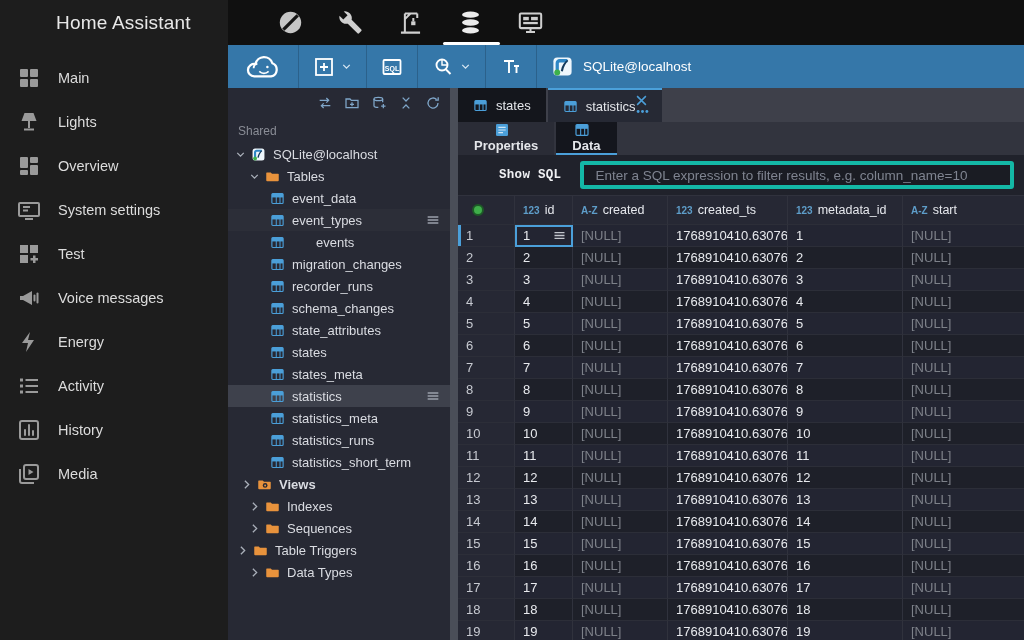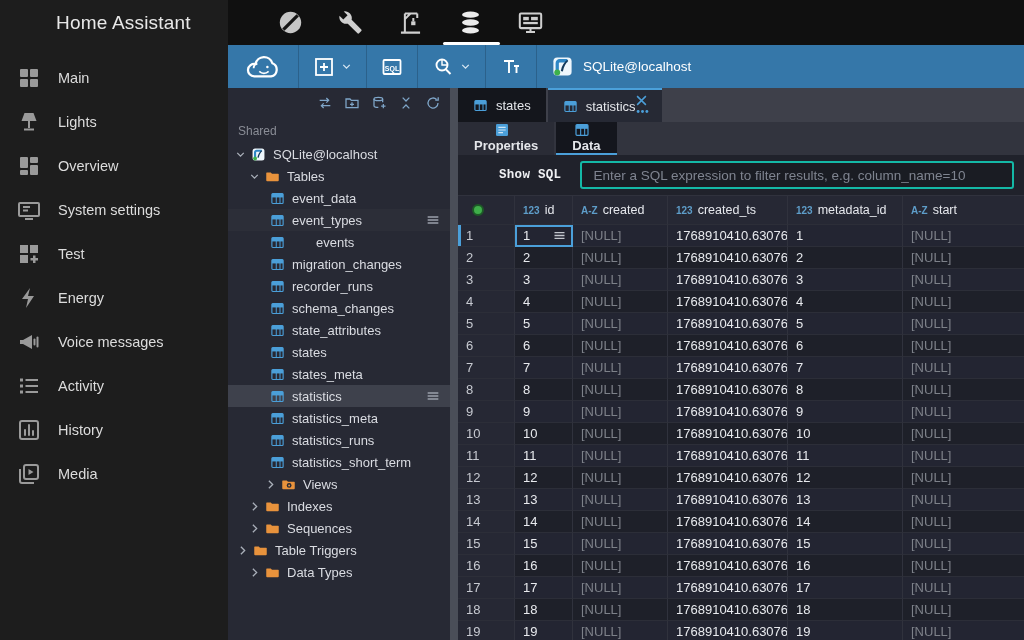--- a/index.html
+++ b/index.html
@@ -81,21 +81,21 @@
   .subtabbar { height:33px; background:#32343e; display:flex; align-items:stretch; flex:0 0 33px; }
   .subtab { display:flex; align-items:center; padding:0 16px; margin-right:2px; background:#2a2c36; cursor:pointer;flex-direction:column; }
   .subtab .icon { width:16px; height:16px; color:#4b9fd9; margin-right:9px; }
   .subtab .lbl { font-size:13px; color:#e4e6ea; font-weight:700; }
   .subtab.active { background:#14161d; border-bottom:2px solid #4ba0da; }
 
   .filterbar { height:41px; background:#20222b; border-bottom:1px solid #30323d; display:flex; align-items:center; padding:0 0 0 6px; flex:0 0 41px; }
   .show-sql { display:flex; align-items:center; padding:0 11px; cursor:pointer;font-family:Liberation Mono, monospace; }
   .show-sql .icon { width:17px; height:17px; color:#4b9fd9; margin-right:7px; }
   .show-sql .lbl { font-size:12.5px; font-weight:700; color:#f0f1f4; letter-spacing:.3px; }
-  .filter-input { flex:1; height:28px; margin:0 10px 0 8px; background:#1a1c23; border:2px solid #14b8a6; border-radius:3px; color:#d8dae0; font-size:13.5px; padding:0 11px; font-family:"Liberation Sans", sans-serif; outline:none; }
+  .filter-input { flex:1; height:28px; margin:0 10px 0 8px; background:#1a1c23; border:4px solid #14b8a6; border-radius:3px; color:#d8dae0; font-size:13.5px; padding:0 11px; font-family:"Liberation Sans", sans-serif; outline:none; }
   .filter-input::placeholder { color:#7f8490; }
 
   
   .grid { flex:1; display:flex; flex-direction:column; overflow:hidden; }
   .g-row { display:flex; flex:0 0 22px; height:22px; }
   .g-head { flex:0 0 29px; height:29px; }
   .g-cell { border-right:1px solid #30323d; border-bottom:1px solid #2c2e38; display:flex; align-items:center; padding:0 8px; font-size:13px; color:#e8eaee; white-space:nowrap; overflow:hidden; position:relative; }
   .g-head .g-cell { background:#262834; color:#e6e8ed; font-size:12.5px; }
   .c0 { width:57px; flex:0 0 57px; justify-content:flex-start; }
   .c1 { width:58px; flex:0 0 58px; }
@@ -173,34 +173,34 @@
               <rect x="13" y="3" width="8" height="8"></rect>
               <rect x="3" y="13" width="8" height="8"></rect>
               <path d="M16 13.5h2.5V16H21v2.5h-2.5V21H16v-2.5h-2.5V16H16z"></path>
             </svg>
           </span>
           <span class="lbl">Test</span>
         </div>
         <div class="ha-item">
           <span class="icon">
             <svg viewBox="0 0 24 24" fill="currentColor">
-              <path d="M13 2 5 13h6l-2 9 8-12h-6z"></path>
-            </svg>
-          </span>
-          <span class="lbl">Energy</span>
+              <path d="M3 10h3l9-5v14l-9-5H3z"></path>
+              <rect x="16.5" y="8.5" width="2" height="7" rx="1"></rect>
+              <rect x="19.5" y="6.5" width="2" height="11" rx="1"></rect>
+            </svg>
+          </span>
+          <span class="lbl">Voice messages</span>
         </div>
         <div class="ha-item">
           <span class="icon">
             <svg viewBox="0 0 24 24" fill="currentColor">
-              <path d="M3 10h3l9-5v14l-9-5H3z"></path>
-              <rect x="16.5" y="8.5" width="2" height="7" rx="1"></rect>
-              <rect x="19.5" y="6.5" width="2" height="11" rx="1"></rect>
-            </svg>
-          </span>
-          <span class="lbl">Voice messages</span>
+              <path d="M13 2 5 13h6l-2 9 8-12h-6z"></path>
+            </svg>
+          </span>
+          <span class="lbl">Energy</span>
         </div>
         <div class="ha-item">
           <span class="icon">
             <svg viewBox="0 0 24 24" fill="currentColor">
               <rect x="3" y="4.5" width="3" height="3"></rect>
               <rect x="3" y="10.5" width="3" height="3"></rect>
               <rect x="3" y="16.5" width="3" height="3"></rect>
               <rect x="8.5" y="5" width="12.5" height="2"></rect>
               <rect x="8.5" y="11" width="12.5" height="2"></rect>
               <rect x="8.5" y="17" width="12.5" height="2"></rect>
@@ -542,21 +542,21 @@
             <div class="tree-row" style="padding-left: 42px;">
               <span class="tree-ico icon table">
                 <svg viewBox="0 0 24 24">
                   <rect x="3" y="4" width="18" height="16" rx="1.5" fill="none" stroke="currentColor" stroke-width="1.8"></rect>
                   <path d="M3 9.5h18M10 9.5V20M16 9.5V20" stroke="currentColor" stroke-width="1.6"></path>
                   <path d="M3 5.5A1.5 1.5 0 0 1 4.5 4h15A1.5 1.5 0 0 1 21 5.5v4H3z" fill="currentColor"></path>
                 </svg>
               </span>
               <span class="tree-lbl">statistics_short_term</span>
             </div>
-            <div class="tree-row" style="padding-left: 36px;">
+            <div class="tree-row" style="padding-left: 12px; font-weight: bold;">
               <span class="tree-chev icon">
                 <svg viewBox="0 0 24 24" fill="none" stroke="currentColor" stroke-width="2.4">
                   <path d="M9 5l7 7-7 7"></path>
                 </svg>
               </span>
               <span class="tree-ico icon">
                 <svg viewBox="0 0 24 24">
                   <path d="M3 5.5h6.2l2 2H21a1 1 0 0 1 1 1V18a1.5 1.5 0 0 1-1.5 1.5h-17A1.5 1.5 0 0 1 2 18V6.5a1 1 0 0 1 1-1z" fill="#e8923c"></path>
                   <circle cx="13" cy="13.5" r="3.8" fill="#272934"></circle>
                   <circle cx="13" cy="13.5" r="1.6" fill="#e8923c"></circle>

